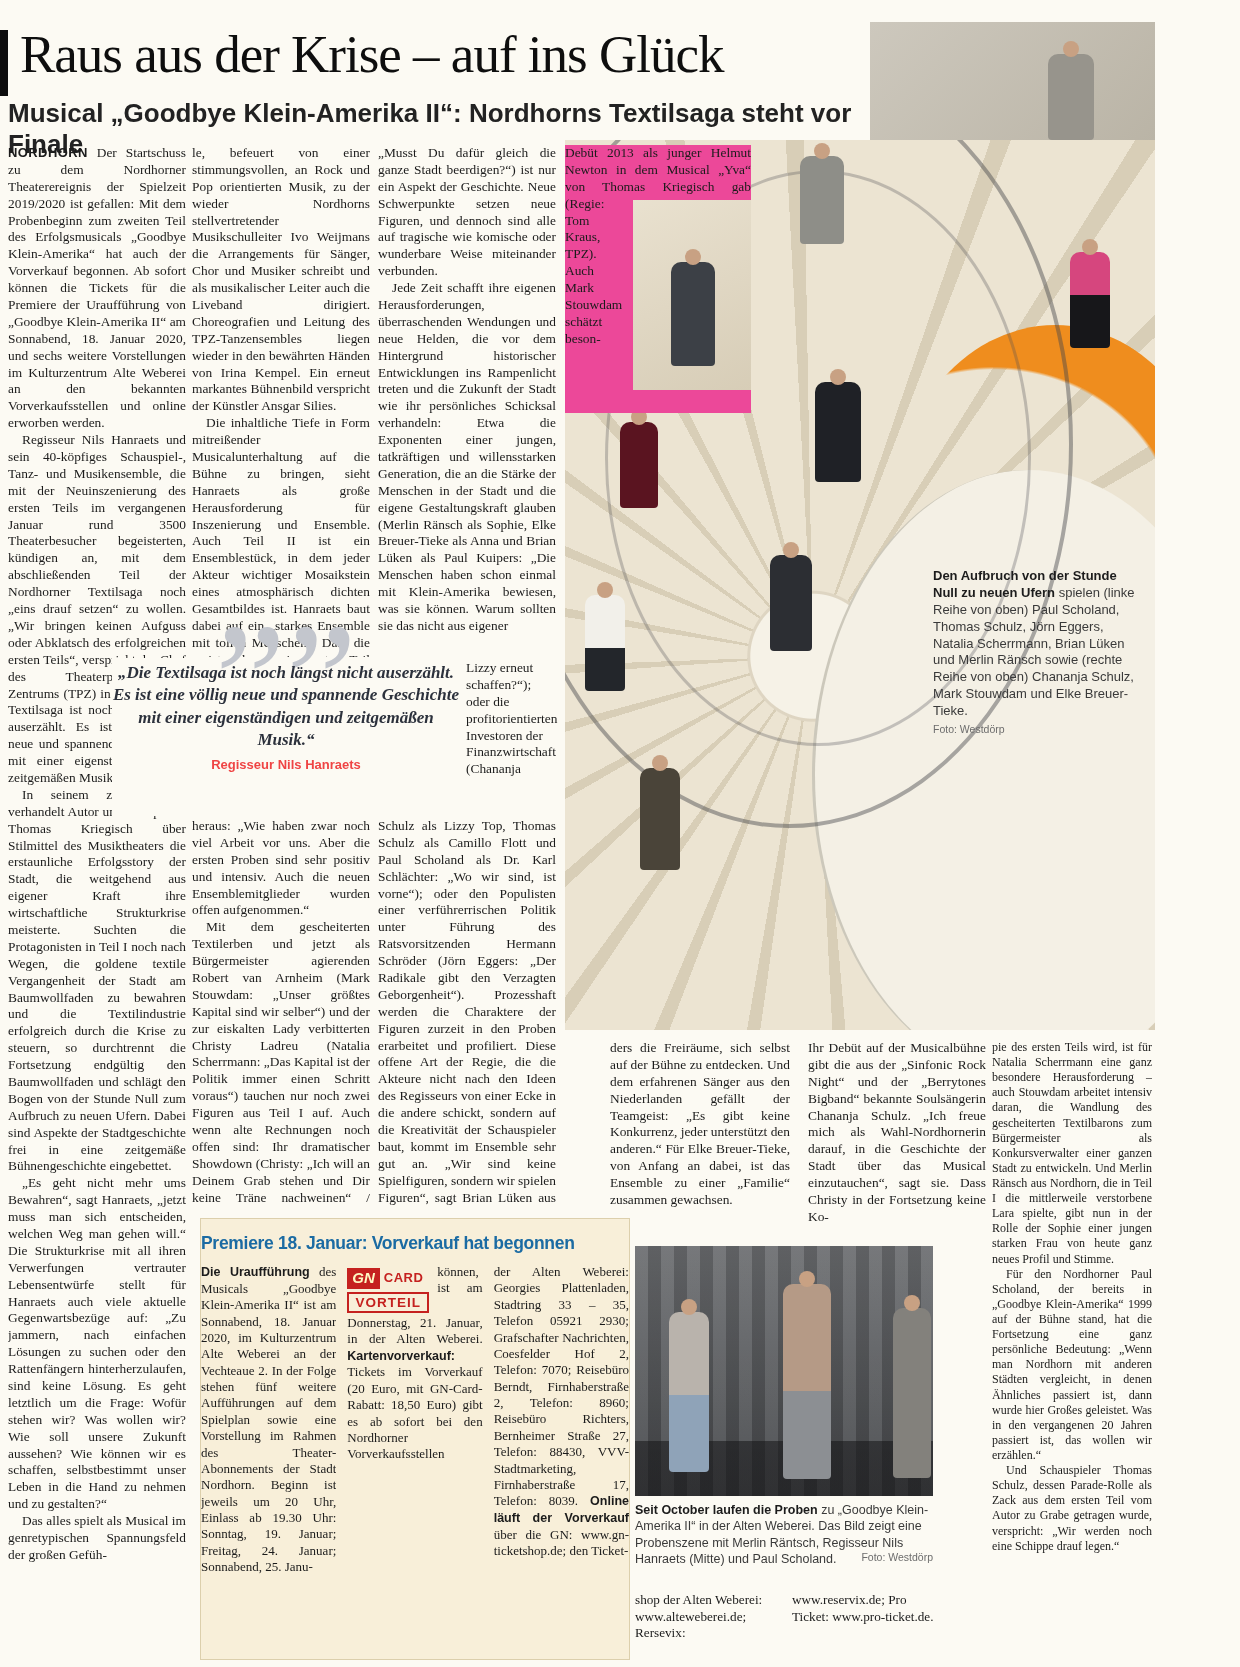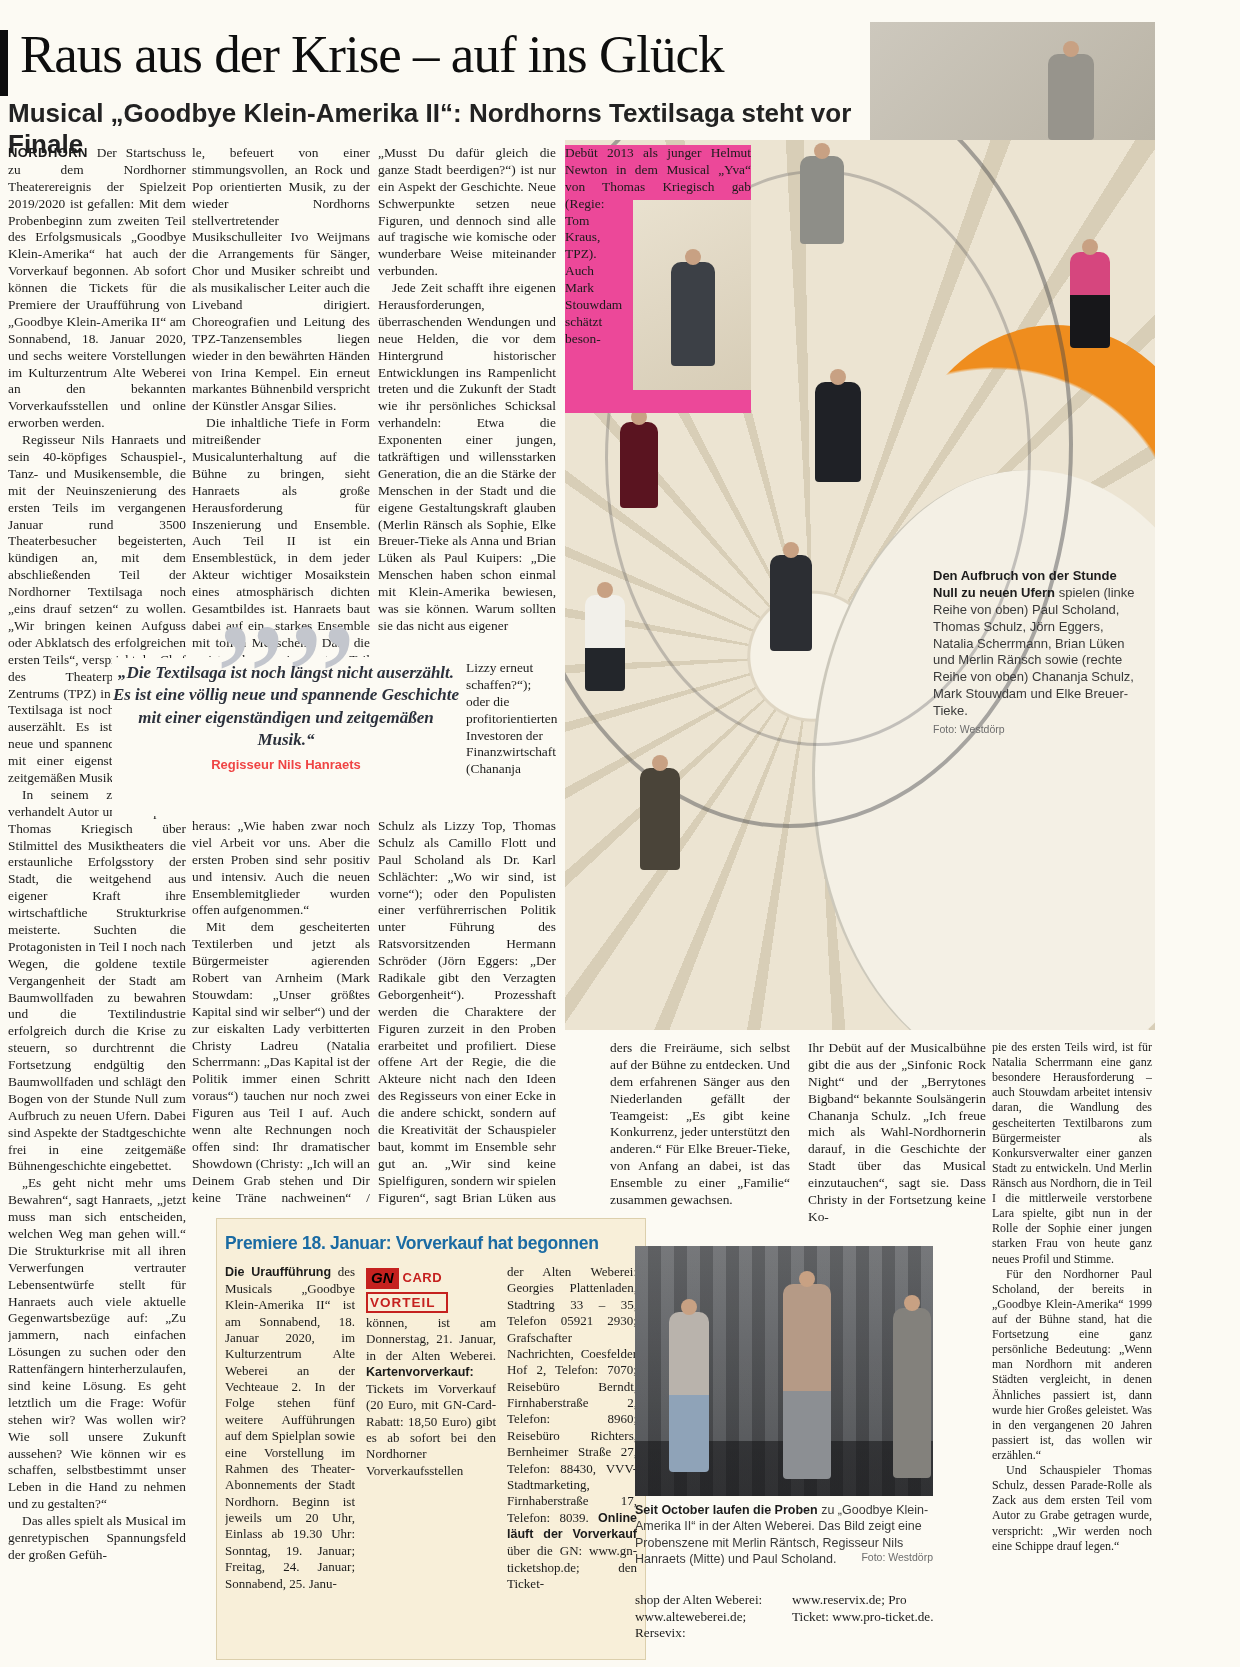--- a/index.html
+++ b/index.html
@@ -49,33 +49,33 @@
          background:linear-gradient(155deg,#e9e1cf,#d7cdb7);}
 
   
   .caption{font-family:"Liberation Sans",sans-serif;font-size:13px;line-height:1.3;color:#3a3a3a;}
   .cap-lead{font-weight:700;color:#1c1c1c;}
   .credit{display:block;font-size:10.5px;color:#6d6d6d;margin-top:3px;}
   .credit-inline{float:right;font-size:10.5px;color:#6d6d6d;}
   .main-cap{left:368px;top:428px;width:208px;}
 
   
-  .infobox{left:200px;top:1218px;width:430px;height:442px;background:#f8efd9;border:1px solid #dccfac;box-sizing:border-box;padding:14px 8px;margin-left:16px;}
+  .infobox{left:200px;top:1218px;width:430px;height:442px;background:#f8efd9;border:1px solid #dccfac;box-sizing:border-box;padding:14px 0;}
   .infobox-title{margin:0 0 10px;font-family:"Liberation Sans",sans-serif;font-weight:700;
                  font-size:17.5px;letter-spacing:-.3px;color:#1b6ba3;}
   .ibox-cols{display:flex;gap:11px;height:372px;overflow:hidden;}
   .ibox-col{flex:1;font-size:13px;line-height:1.26;text-align:justify;overflow:hidden;hyphens:auto;}
   .ibox-lead{font-family:"Liberation Sans",sans-serif;font-weight:700;font-size:12.5px;}
 
   
   .gn-badge{float:left;width:82px;margin:4px 8px 2px 0;font-family:"Liberation Sans",sans-serif;}
   .gn-row{display:flex;align-items:center;}
-  .gn-logo{background:#c5211f;color:#000000;font-style:italic;font-weight:700;font-size:15px;padding:1px 5px;}
+  .gn-logo{background:#c5211f;color:#fef9c3;font-style:italic;font-weight:700;font-size:15px;padding:1px 5px;}
   .gn-card{color:#c5211f;font-weight:700;font-size:13px;margin-left:4px;letter-spacing:.5px;}
-  .gn-vorteil{border:2px solid #c5211f;color:#c5211f;font-weight:700;font-size:13.5px;text-align:left;
+  .gn-vorteil{border:2px solid #c5211f;color:#c5211f;font-weight:700;font-size:13.5px;text-align:center;
               letter-spacing:1px;margin-top:3px;padding:0 2px;}
 
   
   .photo-rehearsal{left:635px;top:1246px;width:298px;height:250px;overflow:hidden;
       background:
         linear-gradient(#00000000 78%, rgba(20,20,22,.55) 78%),
         repeating-linear-gradient(90deg, rgba(255,255,255,.06) 0 13px, rgba(0,0,0,.14) 13px 26px),
         linear-gradient(#6e7073,#47494c);}
   .rehearsal-cap{left:635px;top:1502px;width:298px;font-size:12.5px;}
   .frag{font-size:13.2px;line-height:1.26;overflow:hidden;}

